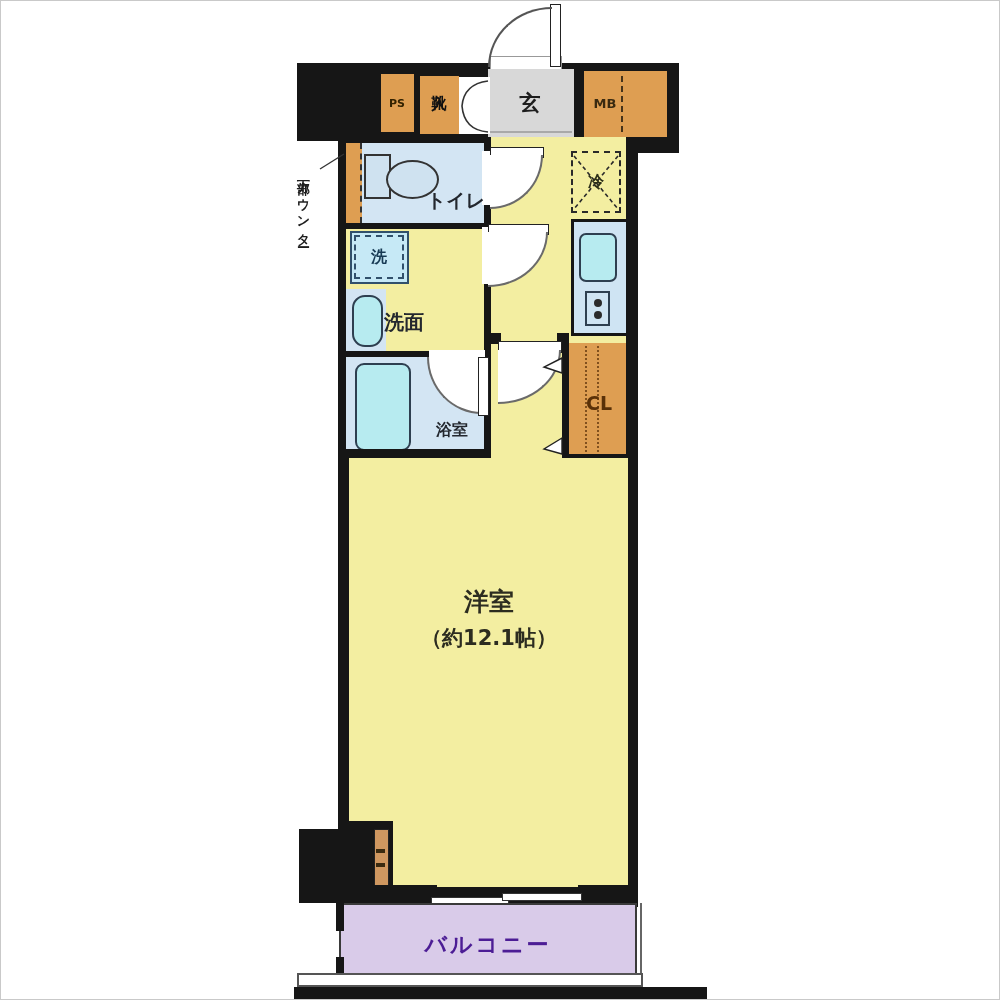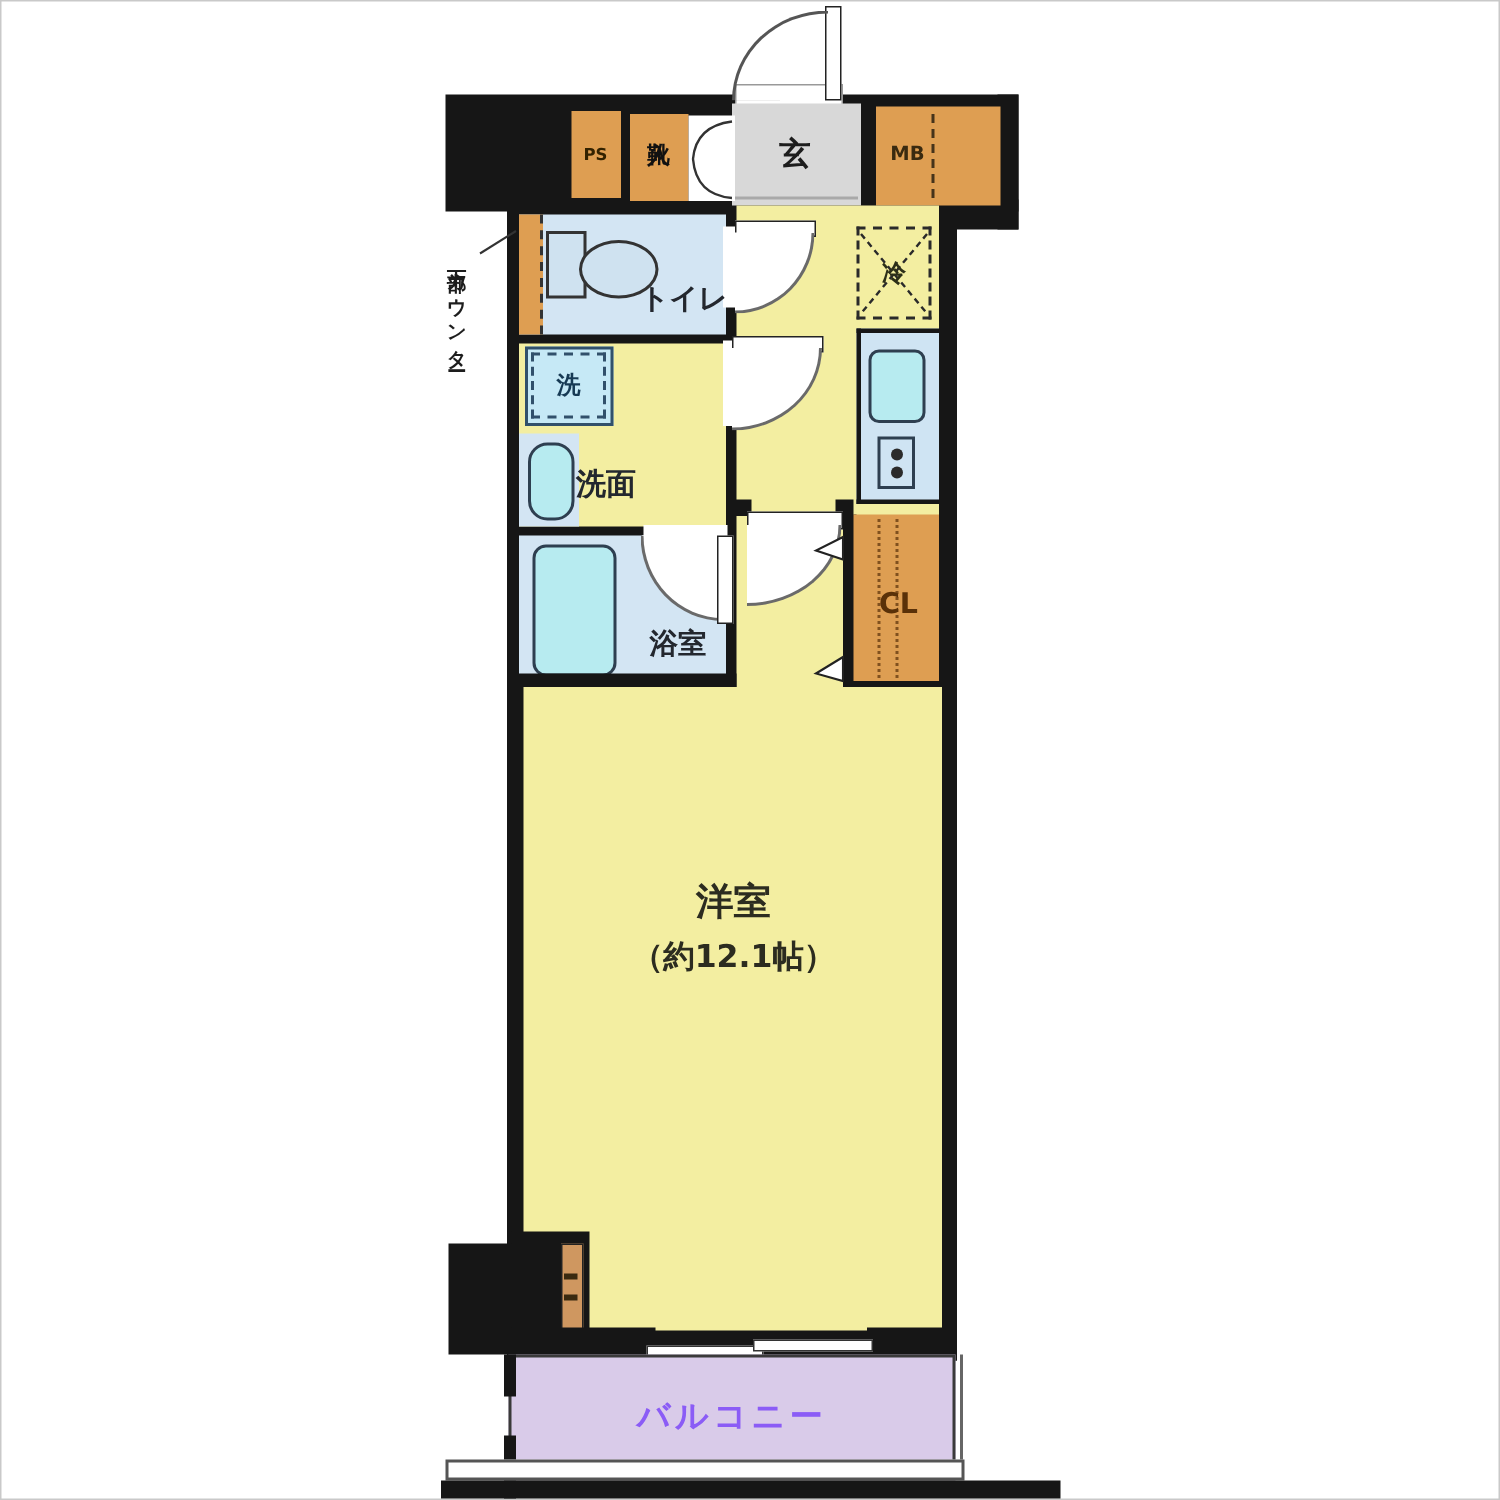--- a/index.html
+++ b/index.html
@@ -129,20 +129,20 @@
   </svg>
 
   <div class="lbl" style="left:396px;top:102px;font-size:11px;color:#332200;">PS</div>
   <div class="lbl vtext" style="left:430px;top:82px;font-size:15px;color:#111;">靴入</div>
   <div class="lbl" style="left:529px;top:102px;font-size:21px;color:#1d1d1d;">玄</div>
   <div class="lbl" style="left:604px;top:102px;font-size:13px;color:#3a2a10;">MB</div>
   <div class="lbl vtext" style="left:296px;top:168px;font-size:13px;color:#1d1d1d;letter-spacing:2px;">下部カウンター</div>
   <div class="lbl" style="left:455px;top:199px;font-size:19px;">トイレ</div>
   <div class="lbl" style="left:378px;top:256px;font-size:16px;color:#173a54;">洗</div>
   <div class="lbl" style="left:403px;top:321px;font-size:20px;">洗面</div>
-  <div class="lbl" style="left:451px;top:429px;font-size:19px;">浴室</div>
+  <div class="lbl" style="left:451px;top:429px;font-size:16px;">浴室</div>
   <div class="lbl" style="left:595px;top:181px;font-size:16px;color:#2c2f18;">冷</div>
   <div class="lbl" style="left:598px;top:402px;font-size:19px;color:#5a3108;">CL</div>
   <div class="lbl" style="left:488px;top:600px;font-size:25px;color:#2c2c20;">洋室</div>
   <div class="lbl" style="left:488px;top:637px;font-size:21px;color:#2c2c20;">（約12.1帖）</div>
-  <div class="lbl" style="left:487px;top:944px;font-size:22px;color:#8b5cf6;letter-spacing:3px;">バルコニー</div>
+  <div class="lbl" style="left:487px;top:944px;font-size:22px;color:#4c1d95;letter-spacing:3px;">バルコニー</div>
 
 </div>
 
 </body></html>

